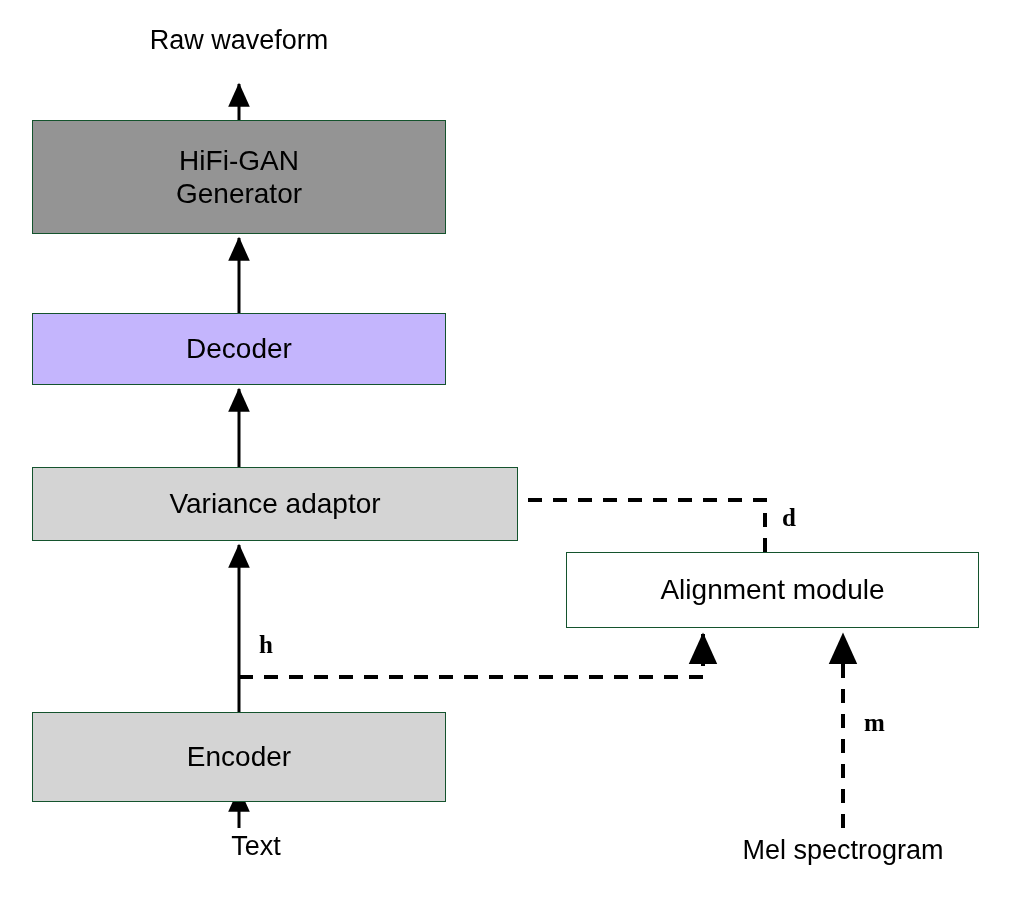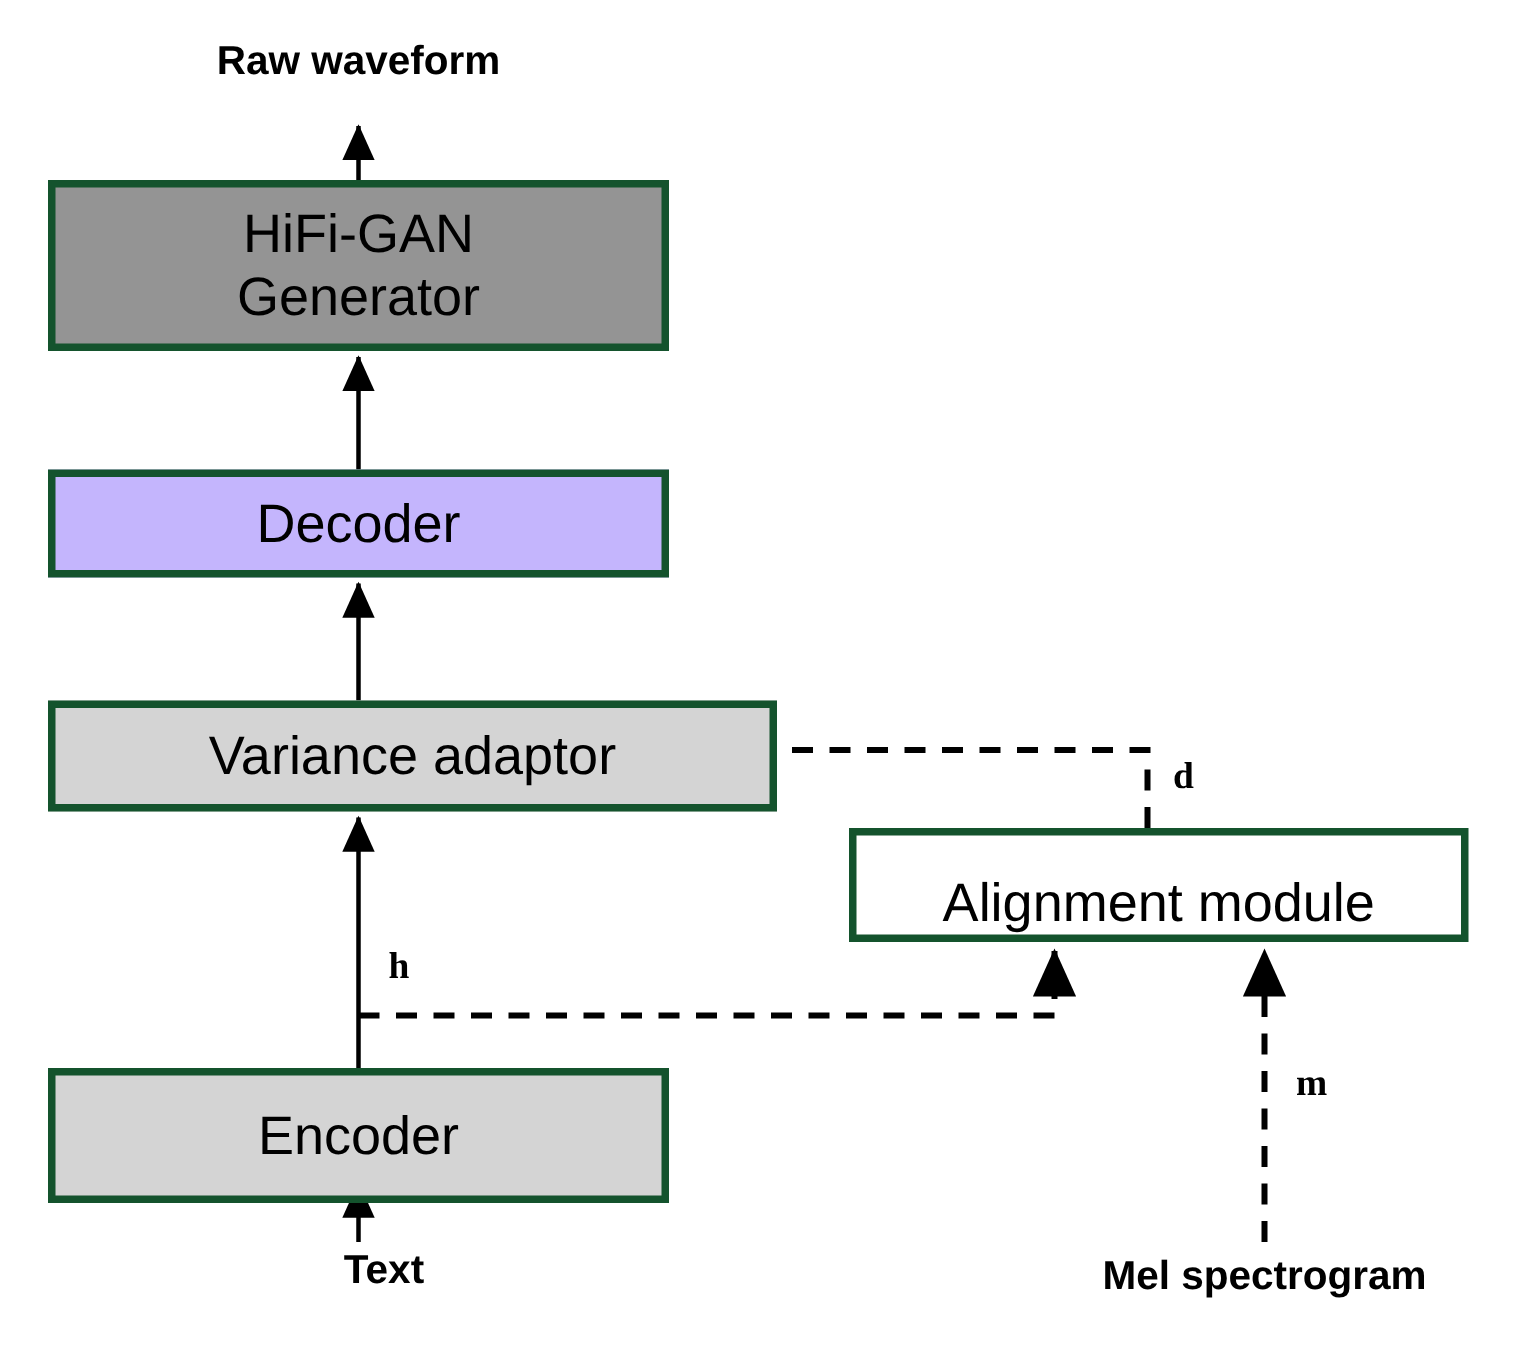--- a/index.html
+++ b/index.html
@@ -23,38 +23,38 @@
   svg.canvas {
     position: absolute;
     left: 0; top: 0;
     width: 1015px;
     height: 905px;
     display: block;
   }
   .node-box {
     position: absolute;
     box-sizing: border-box;
-    border: 5px solid #14532d;
+    border: 1px solid #14532d;
     display: flex;
     align-items: center;
     justify-content: center;
     text-align: center;
     line-height: 1.18;
     color: #000000;
     font-family: "Liberation Sans", sans-serif;
-    font-size: 36px;
+    font-size: 28px;
     font-weight: 400;
     white-space: pre-line;
   }
   .io-label {
     position: absolute;
     color: #000000;
     font-family: "Liberation Sans", sans-serif;
     font-size: 27px;
-    font-weight: 700;
+    font-weight: 400;
     white-space: nowrap;
     text-align: center;
   }
   .edge-label {
     position: absolute;
     color: #000000;
     font-family: "Liberation Serif", serif;
     font-size: 25px;
     font-weight: 700;
     white-space: nowrap;
@@ -99,21 +99,21 @@
   </div>
 
   <div class="node-box" style="left:32px; top:467px; width:486px; height:74px; background:#d4d4d4;">
     <span>Variance adaptor</span>
   </div>
 
   <div class="node-box" style="left:32px; top:712px; width:414px; height:90px; background:#d4d4d4;">
     <span>Encoder</span>
   </div>
 
-  <div class="node-box" style="left:566px; top:552px; width:413px; height:76px; background:#ffffff;align-items:flex-end;">
+  <div class="node-box" style="left:566px; top:552px; width:413px; height:76px; background:#ffffff;">
     <span>Alignment module</span>
   </div>
 
   <div class="io-label" style="left:0px; top:25px; width:478px;">Raw waveform</div>
 
   <div class="io-label" style="left:17px; top:831px; width:478px;">Text</div>
 
   <div class="io-label" style="left:603px; top:835px; width:480px;">Mel spectrogram</div>
 
   <div class="edge-label" style="left:259px; top:631px;">h</div>

